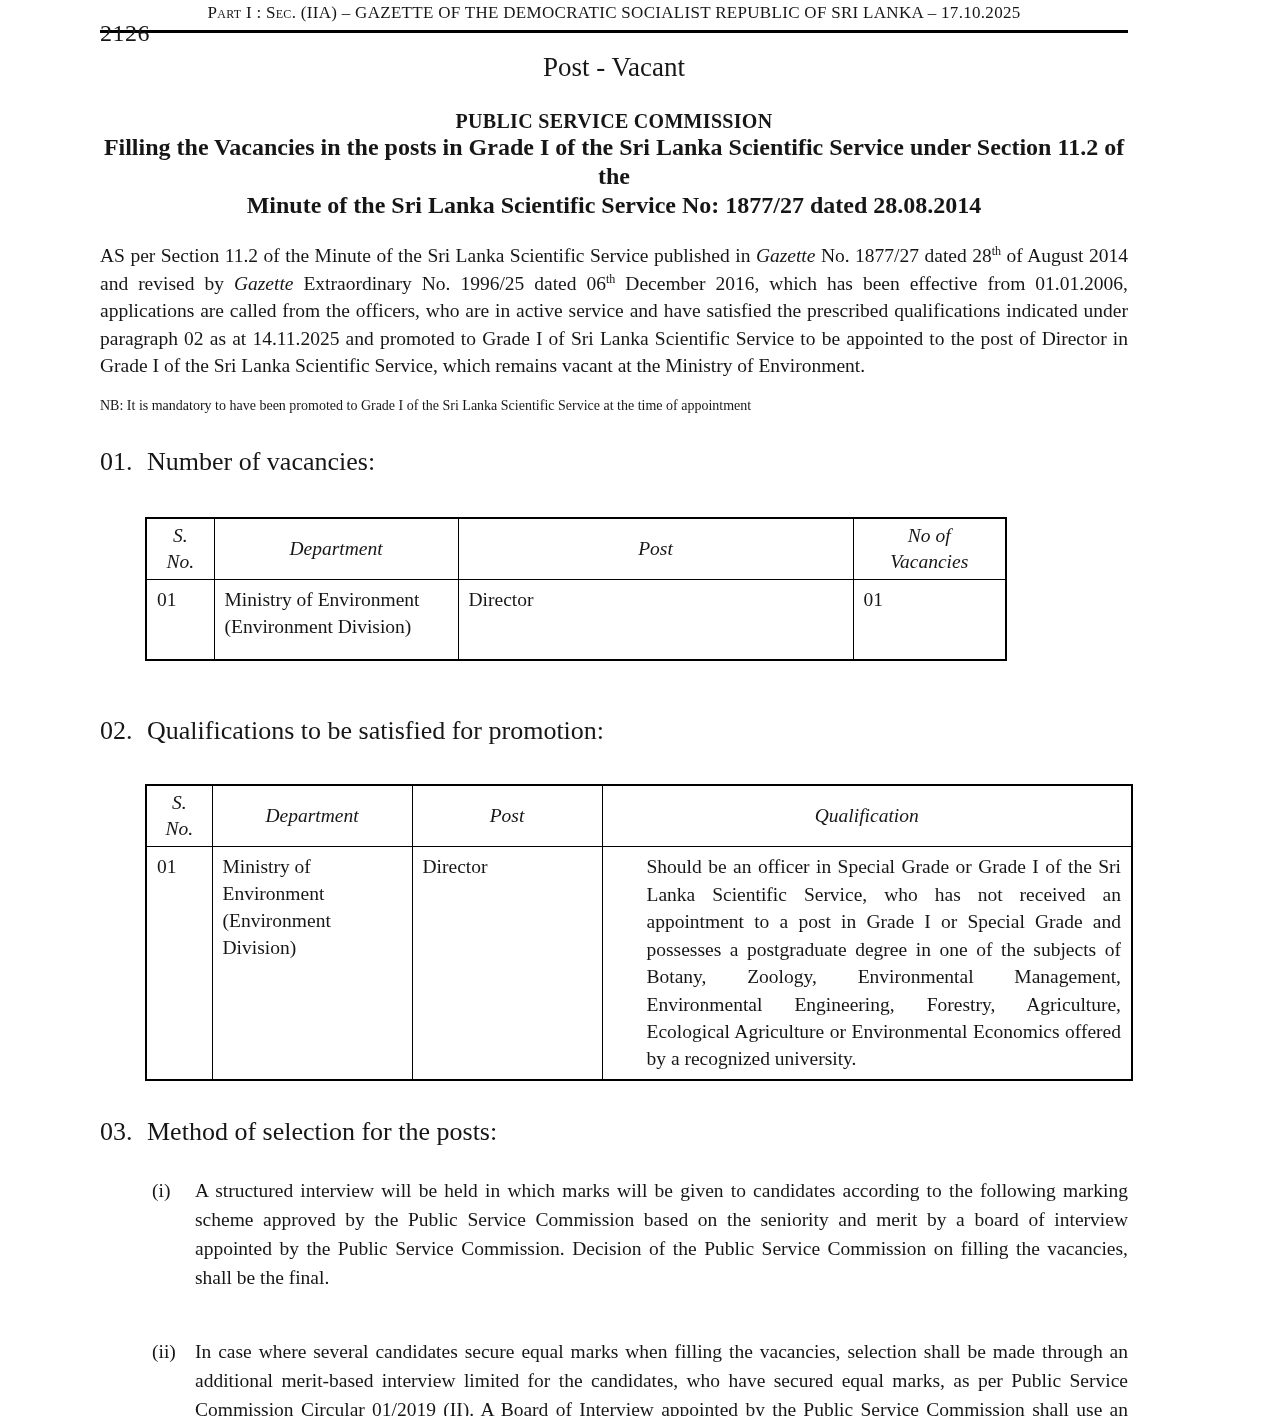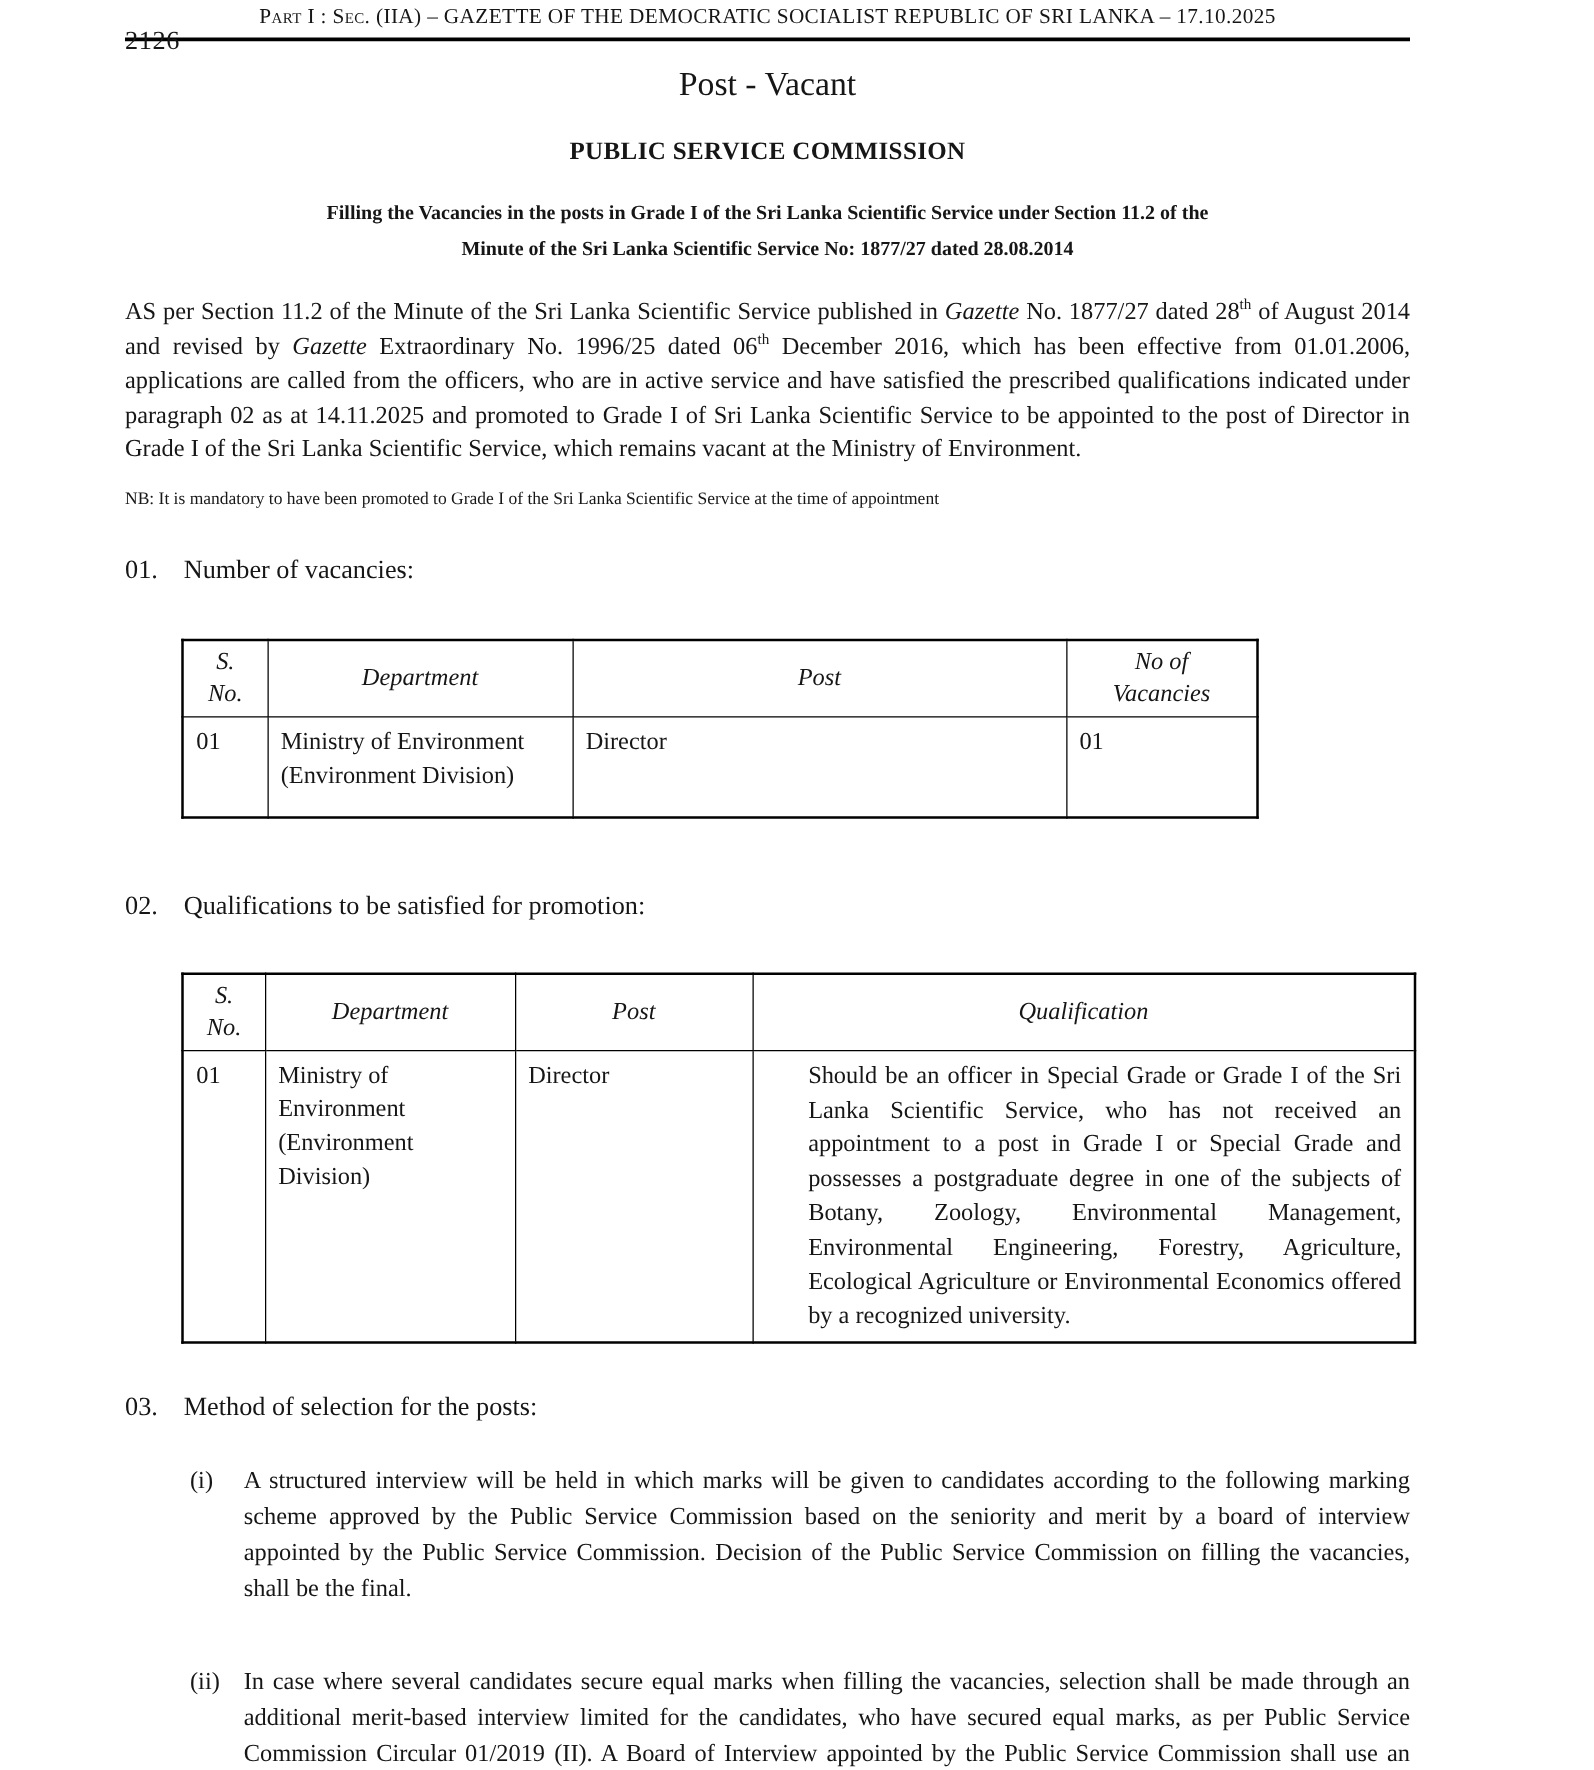--- a/index.html
+++ b/index.html
@@ -12,21 +12,21 @@
     background:#ffffff;
     color:#161616;
     font-family:"Liberation Serif", "DejaVu Serif", serif;
     overflow:hidden;
   }
   .content { padding:0 147px 0 100px; }
 
   
   .page-number {
     position:absolute; top:20px; left:100px;
-    font-size:21px; letter-spacing:0.5px;
+    font-size:24px; letter-spacing:0.5px;
   }
   .hdr-sinhala {
     padding-top:20px;
     text-align:center;
     font-size:21px;
     line-height:26px;
   }
   .hdr-english {
     margin-top:3px;
     text-align:center;
@@ -44,23 +44,22 @@
     font-weight:normal;
   }
   .commission {
     margin-top:27px;
     text-align:center;
     font-size:20px;
     font-weight:bold;
     letter-spacing:0.3px;
   }
   .notice-heading {
-    margin-top:23px;
-    text-align:center;
-    font-size:16px;
+    text-align:center;
+    font-size:24px;
     font-weight:bold;
     line-height:29px;
     white-space:pre-line;
   }
 
   
   .intro {
     margin-top:22px;
     font-size:19.5px;
     line-height:27.6px;
@@ -70,21 +69,21 @@
   .seg-sup { font-size:0.62em; vertical-align:super; line-height:0; }
 
   .nb-line {
     margin-top:12px;
     font-size:14px;
     line-height:27px;
   }
 
   .sec-row {
     display:flex;
-    font-size:21px;
+    font-size:26px;
     line-height:27px;
   }
   .sec-num { width:47px; flex:0 0 47px; }
   .sec-title-bold { font-weight:normal; }
   .sec-01 { margin-top:29px; }
   .sec-02 { margin-top:56px; }
   .sec-03 { margin-top:37px; }
 
   
   table {

